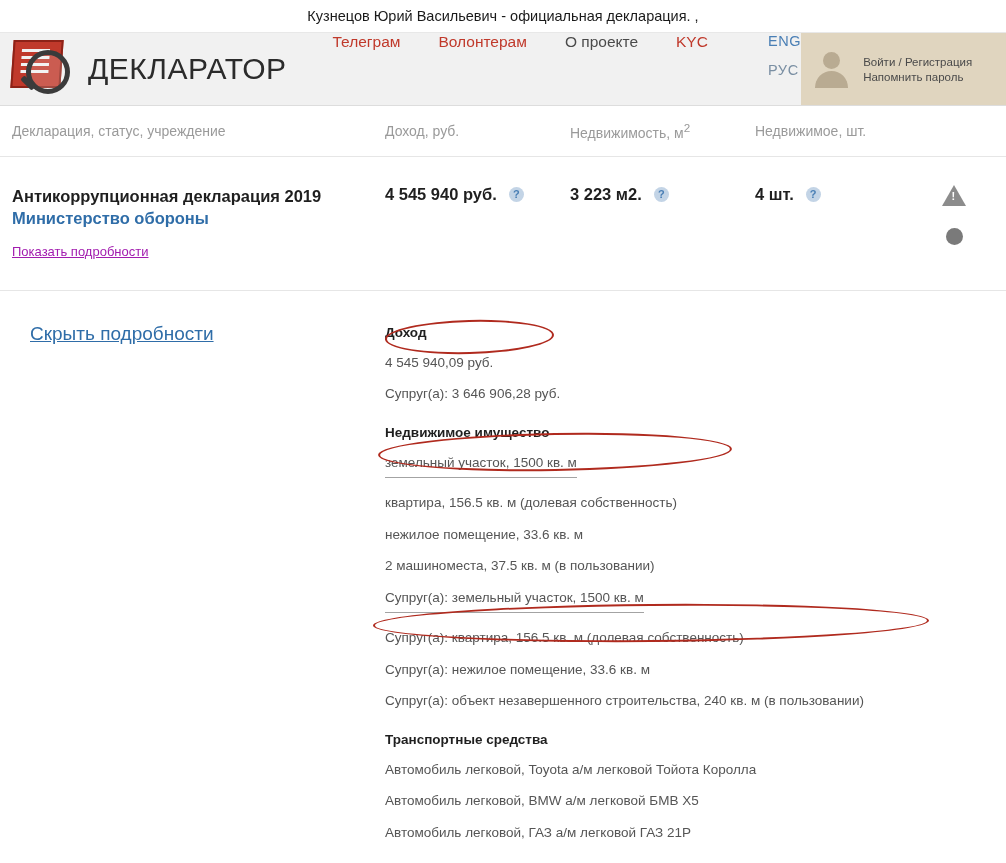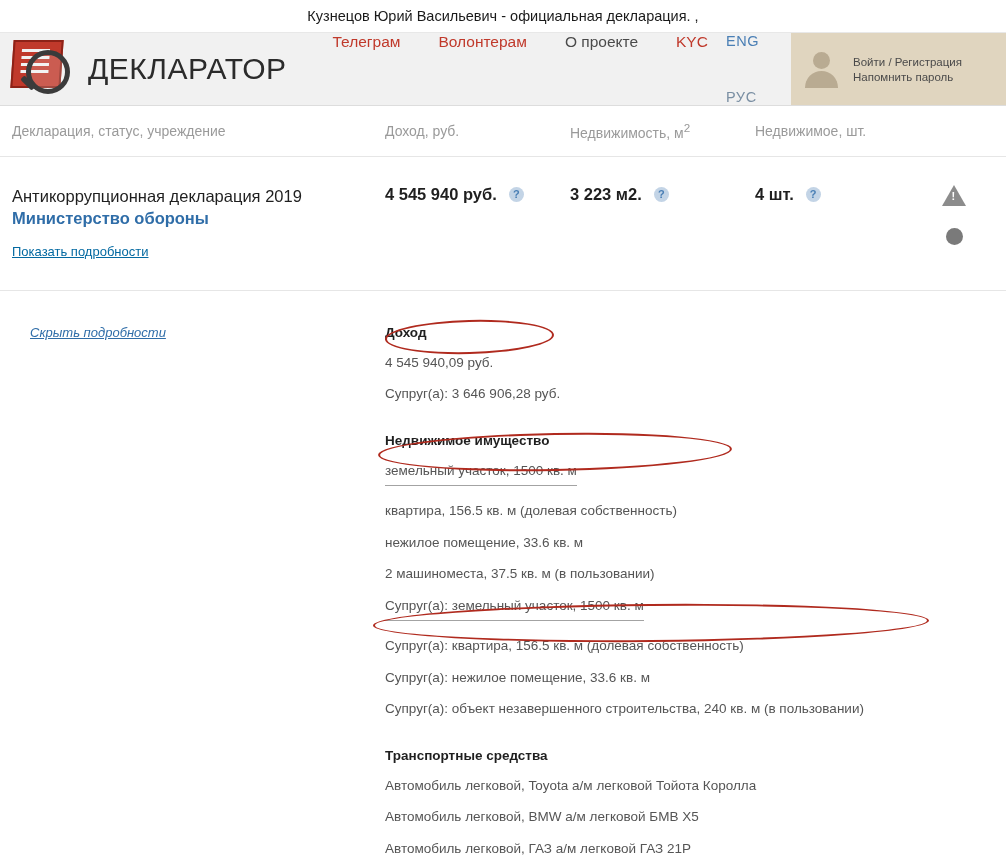--- a/index.html
+++ b/index.html
@@ -104,22 +104,22 @@
     font-size: 15.5px;
     text-decoration: none;
     white-space: nowrap;
   }
   .nav a.dark {
     color: #4a4a4a;
   }
   .lang {
     display: flex;
     flex-direction: column;
-    justify-content: space-between;
-    margin-left: 18px;
+    justify-content: flex-start;
+    margin-left: 60px;
     gap: 13px;
   }
   .lang span {
     font-size: 14.5px;
     color: #4a7fb5;
     letter-spacing: 0.6px;
   }
   .lang span.active {
     color: #7a8fa3;
   }
@@ -185,35 +185,35 @@
   .summary {
     display: flex;
     padding-top: 28px;
     padding-bottom: 30px;
     border-bottom: 1px solid #e6e6e6;
     position: relative;
     background: #fff;
   }
   .decl-title {
     font-size: 16.5px;
-    font-weight: normal;
+    font-weight: bold;
     color: #1f1f1f;
     line-height: 1.35;
   }
   .decl-org {
     font-size: 16.5px;
     font-weight: bold;
     color: #2f6da8;
     line-height: 1.35;
   }
   .show-details {
     display: inline-block;
     margin-top: 14px;
     font-size: 13px;
-    color: #0369a1;
+    color: #a21caf;
     text-decoration: underline;
   }
   .val {
     font-size: 16.5px;
     font-weight: bold;
     color: #1f1f1f;
     display: flex;
     align-items: center;
     gap: 12px;
   }
@@ -268,35 +268,34 @@
     padding-top: 32px;
     background: #fff;
     position: relative;
   }
   .details-left {
     width: 385px;
     padding-left: 30px;
     box-sizing: border-box;
   }
   .hide-details {
-    font-size: 13px;
+    font-size: 19px;
     color: #2f6da8;
     text-decoration: underline;
-    font-style: italic;
   }
   .details-right {
     flex: 1;
     padding-top: 2px;
   }
   .sect-title {
     font-size: 13.5px;
     font-weight: bold;
     color: #1f1f1f;
     margin-bottom: 14px;
-    margin-top: 16px;
+    margin-top: 8px;
   }
   .sect-title.first { margin-top: 0; }
   .line {
     font-size: 13.5px;
     color: #555;
     margin-bottom: 16px;
     display: inline-block;
     position: relative;
   }
   .line-wrap { line-height: 1; }

